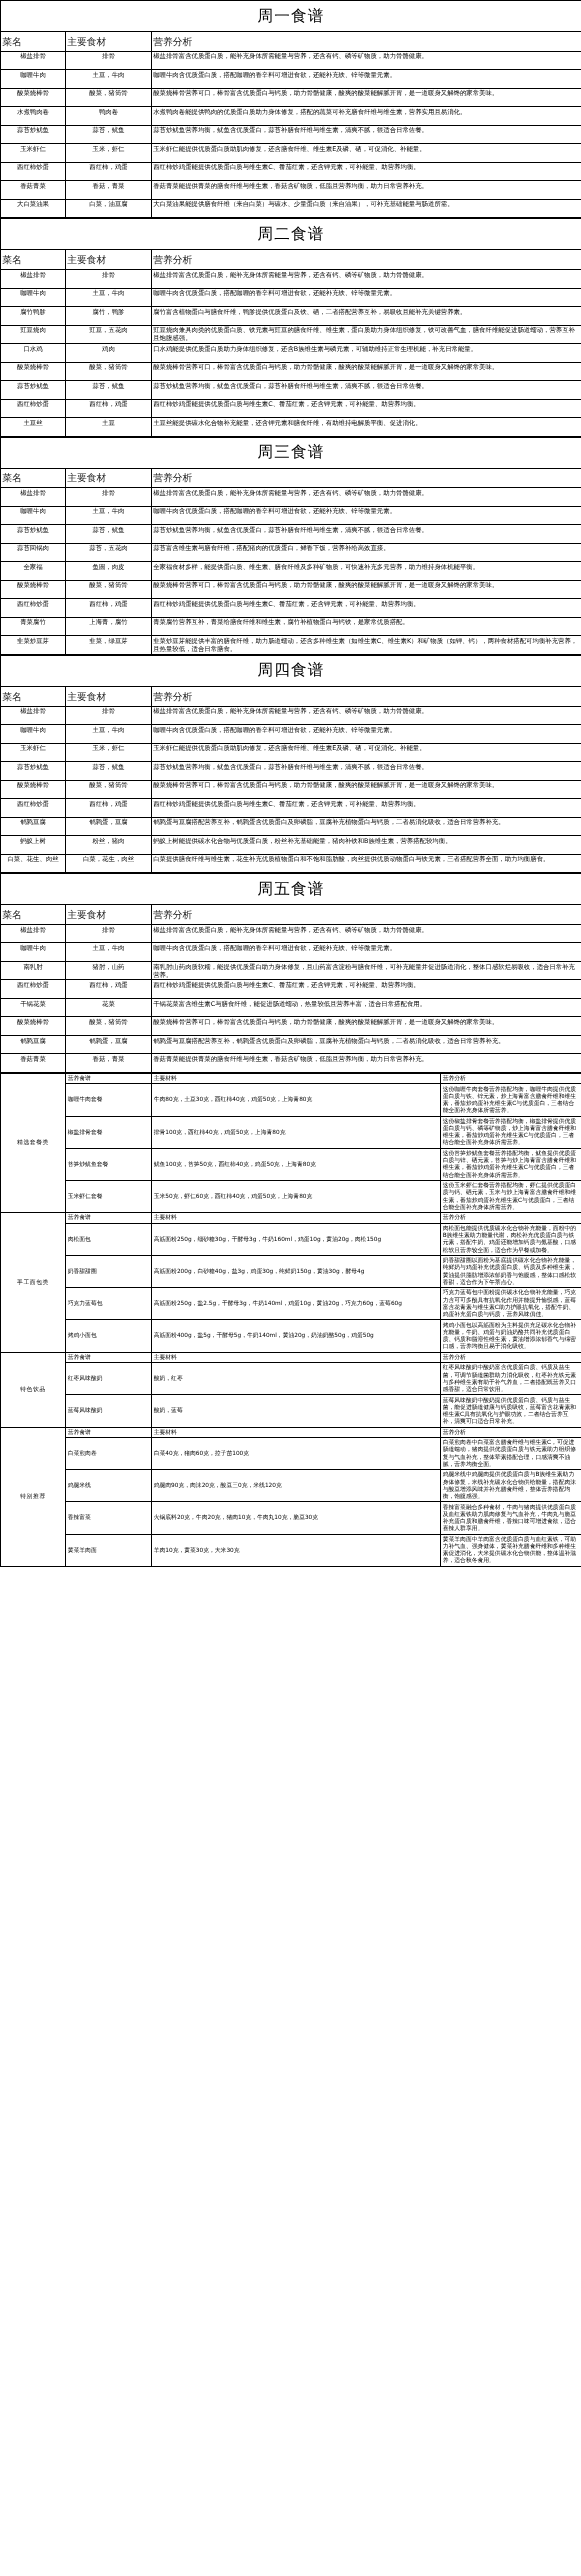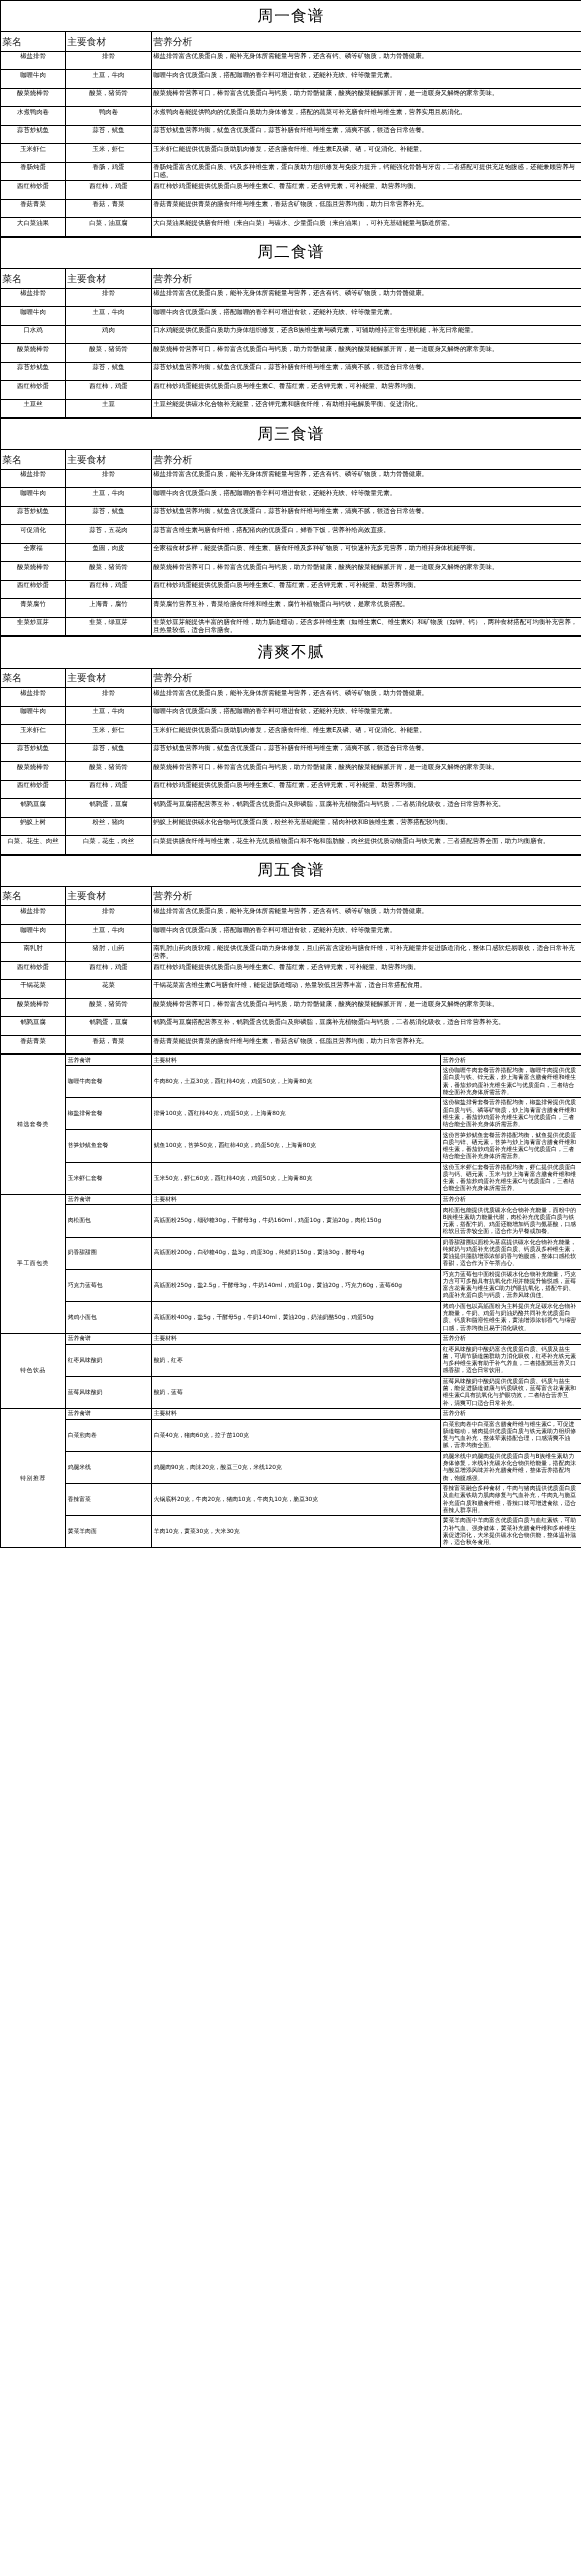--- a/index.html
+++ b/index.html
@@ -139,25 +139,20 @@
             <td class="dish rowcell">蒜苔炒鱿鱼</td>
             <td class="ing rowcell">蒜苔，鱿鱼</td>
             <td class="ana rowcell">蒜苔炒鱿鱼营养均衡，鱿鱼含优质蛋白，蒜苔补膳食纤维与维生素，清爽不腻，很适合日常佐餐。</td>
           </tr>
           <tr>
             <td class="dish rowcell">玉米虾仁</td>
             <td class="ing rowcell">玉米，虾仁</td>
             <td class="ana rowcell">玉米虾仁能提供优质蛋白质助肌肉修复，还含膳食纤维、维生素E及磷、硒，可促消化、补能量。</td>
           </tr>
           <tr>
-            <td class="dish rowcell">香肠炖蛋</td>
-            <td class="ing rowcell">香肠，鸡蛋</td>
-            <td class="ana rowcell">香肠炖蛋富含优质蛋白质、钙及多种维生素，蛋白质助力组织修复与免疫力提升，钙能强化骨骼与牙齿，二者搭配可提供充足饱腹感，还能兼顾营养与口感。</td>
-          </tr>
-          <tr>
             <td class="dish rowcell">西红柿炒蛋</td>
             <td class="ing rowcell">西红柿，鸡蛋</td>
             <td class="ana rowcell">西红柿炒鸡蛋能提供优质蛋白质与维生素C、番茄红素，还含钾元素，可补能量、助营养均衡。</td>
           </tr>
           <tr>
             <td class="dish rowcell">香菇青菜</td>
             <td class="ing rowcell">香菇，青菜</td>
             <td class="ana rowcell">香菇青菜能提供青菜的膳食纤维与维生素，香菇含矿物质，低脂且营养均衡，助力日常营养补充。</td>
           </tr>
           <tr>
@@ -186,20 +181,30 @@
             <td class="dish rowcell">椒盐排骨</td>
             <td class="ing rowcell">排骨</td>
             <td class="ana rowcell">椒盐排骨富含优质蛋白质，能补充身体所需能量与营养，还含有钙、磷等矿物质，助力骨骼健康。</td>
           </tr>
           <tr>
             <td class="dish rowcell">咖喱牛肉</td>
             <td class="ing rowcell">土豆，牛肉</td>
             <td class="ana rowcell">咖喱牛肉含优质蛋白质，搭配咖喱的香辛料可增进食欲，还能补充铁、锌等微量元素。</td>
           </tr>
           <tr>
+            <td class="dish rowcell">腐竹鸭胗</td>
+            <td class="ing rowcell">腐竹，鸭胗</td>
+            <td class="ana rowcell">腐竹富含植物蛋白与膳食纤维，鸭胗提供优质蛋白及铁、硒，二者搭配营养互补，易吸收且能补充关键营养素。</td>
+          </tr>
+          <tr>
+            <td class="dish rowcell">豇豆烧肉</td>
+            <td class="ing rowcell">豇豆，五花肉</td>
+            <td class="ana rowcell">豇豆烧肉兼具肉类的优质蛋白质、铁元素与豇豆的膳食纤维、维生素，蛋白质助力身体组织修复，铁可改善气血，膳食纤维能促进肠道蠕动，营养互补且饱腹感强。</td>
+          </tr>
+          <tr>
             <td class="dish rowcell">口水鸡</td>
             <td class="ing rowcell">鸡肉</td>
             <td class="ana rowcell">口水鸡能提供优质蛋白质助力身体组织修复，还含B族维生素与磷元素，可辅助维持正常生理机能，补充日常能量。</td>
           </tr>
           <tr>
             <td class="dish rowcell">酸菜烧棒骨</td>
             <td class="ing rowcell">酸菜，猪筒骨</td>
             <td class="ana rowcell">酸菜烧棒骨营养可口，棒骨富含优质蛋白与钙质，助力骨骼健康，酸爽的酸菜能解腻开胃，是一道暖身又解馋的家常美味。</td>
           </tr>
           <tr>
@@ -243,21 +248,21 @@
             <td class="dish rowcell">咖喱牛肉</td>
             <td class="ing rowcell">土豆，牛肉</td>
             <td class="ana rowcell">咖喱牛肉含优质蛋白质，搭配咖喱的香辛料可增进食欲，还能补充铁、锌等微量元素。</td>
           </tr>
           <tr>
             <td class="dish rowcell">蒜苔炒鱿鱼</td>
             <td class="ing rowcell">蒜苔，鱿鱼</td>
             <td class="ana rowcell">蒜苔炒鱿鱼营养均衡，鱿鱼含优质蛋白，蒜苔补膳食纤维与维生素，清爽不腻，很适合日常佐餐。</td>
           </tr>
           <tr>
-            <td class="dish rowcell">可促消化</td>
+            <td class="dish rowcell">蒜苔回锅肉</td>
             <td class="ing rowcell">蒜苔，五花肉</td>
             <td class="ana rowcell">蒜苔富含维生素与膳食纤维，搭配猪肉的优质蛋白，鲜香下饭，营养补给高效直接。</td>
           </tr>
           <tr>
             <td class="dish rowcell">全家福</td>
             <td class="ing rowcell">鱼圆，肉皮</td>
             <td class="ana rowcell">全家福食材多样，能提供蛋白质、维生素、膳食纤维及多种矿物质，可快速补充多元营养，助力维持身体机能平衡。</td>
           </tr>
           <tr>
             <td class="dish rowcell">酸菜烧棒骨</td>
@@ -282,21 +287,21 @@
         </tbody>
       </table>
       <table class="menu">
         <colgroup>
           <col class="c-dish">
           <col class="c-ing">
           <col class="c-ana">
         </colgroup>
         <tbody>
           <tr>
-            <td class="title-cell" colspan="3">清爽不腻</td>
+            <td class="title-cell" colspan="3">周四食谱</td>
           </tr>
           <tr>
             <td class="hdr">菜名</td>
             <td class="hdr">主要食材</td>
             <td class="hdr">营养分析</td>
           </tr>
           <tr>
             <td class="dish rowcell">椒盐排骨</td>
             <td class="ing rowcell">排骨</td>
             <td class="ana rowcell">椒盐排骨富含优质蛋白质，能补充身体所需能量与营养，还含有钙、磷等矿物质，助力骨骼健康。</td>

